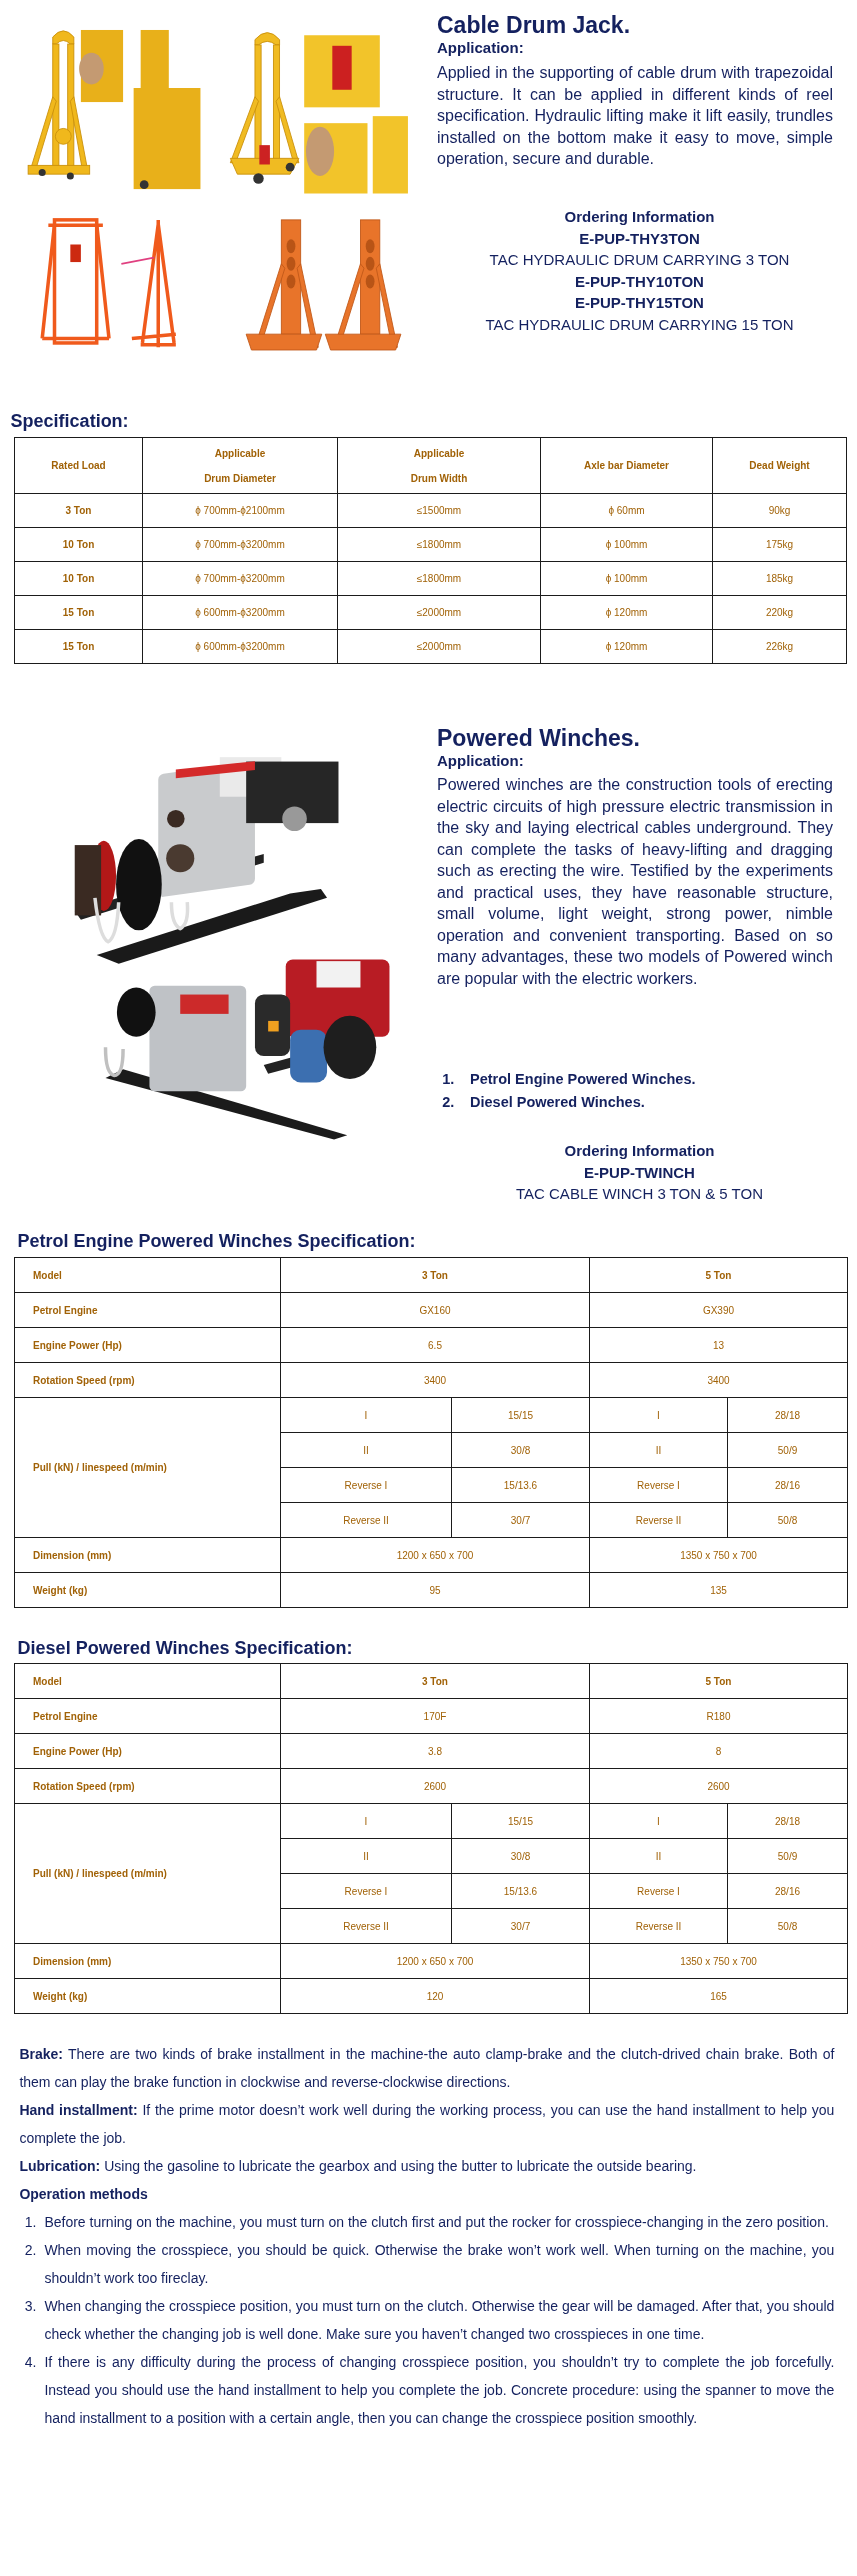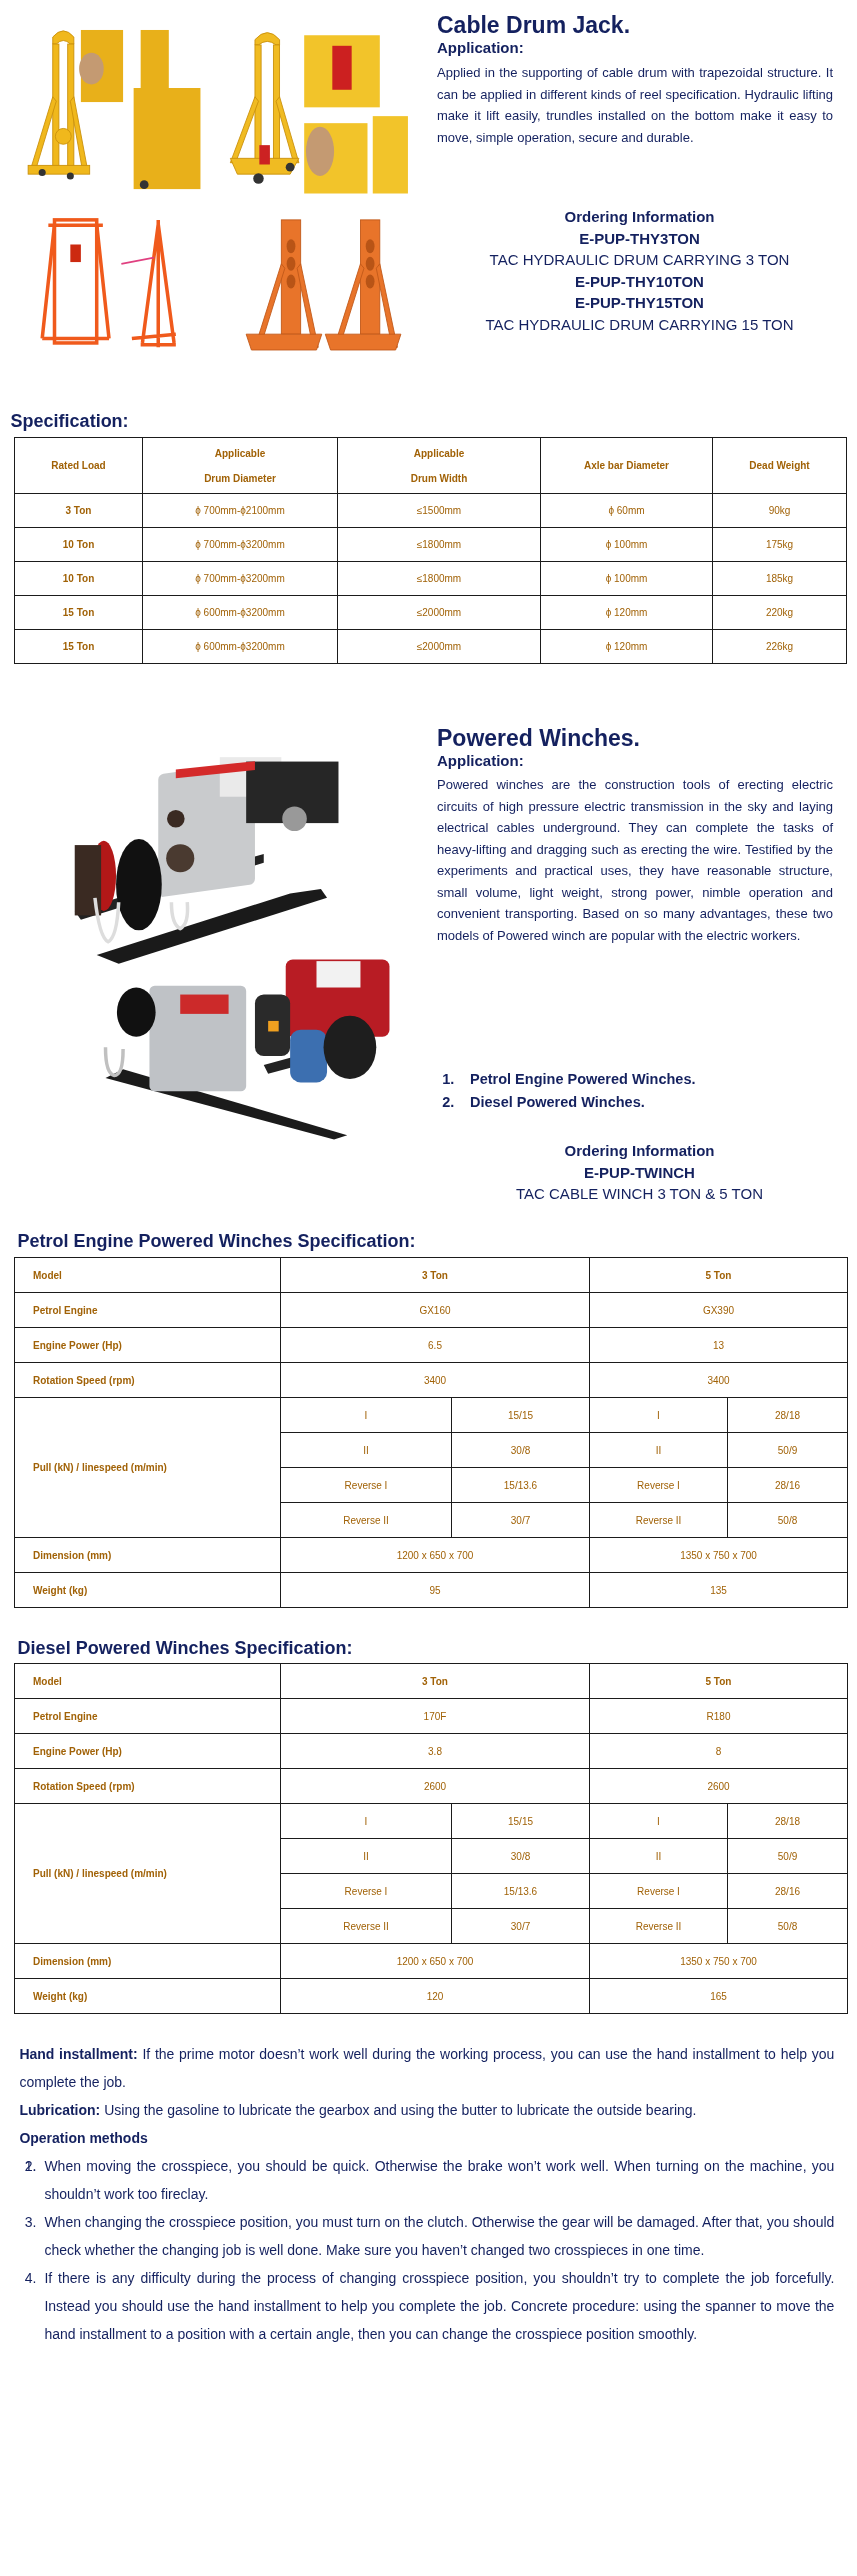--- a/index.html
+++ b/index.html
@@ -4,21 +4,21 @@
 <style>
   * { box-sizing: border-box; margin: 0; padding: 0; }
   body {
     width: 857px; height: 2576px; background: #ffffff;
     font-family: "Liberation Sans", sans-serif; color: #14215f;
     position: relative; overflow: hidden;
   }
   .abs { position: absolute; }
   .title { font-size: 23px; font-weight: bold; }
   .sub { font-size: 15px; font-weight: bold; }
-  .para { font-size: 13px; line-height: 21.5px; text-align: justify; }
+  .para { font-size: 16px; line-height: 21.5px; text-align: justify; }
   .center { text-align: center; font-size: 15px; line-height: 21.5px; }
   .center .b { font-weight: bold; }
   .photo { position: absolute; }
   .sec-label { font-size: 18px; font-weight: bold; }
   table { border-collapse: collapse; position: absolute; font-size: 10px; color: #a16207; }
   td, th { border: 1.3px solid #1b1b1b; }
   .spec th { font-weight: bold; text-align: center; line-height: 25px; }
   .spec td { text-align: center; height: 34px; }
   .spec td.load { font-weight: bold; }
   .wt td { height: 35px; text-align: center; }
@@ -371,23 +371,24 @@
       </tr>
       <tr>
         <td class="lbl">Weight (kg)</td>
         <td colspan="2" class="">120</td>
         <td colspan="2" class="">165</td>
       </tr>
     </tbody>
   </table>
 
 <div class="abs notes" style="left:19.4px;top:2040px;width:815px;">
+  <div><b>Brake:</b><span>  There are two kinds of brake installment in the machine-the auto clamp-brake and the clutch-drived chain brake. Both of them can play the brake function in clockwise and reverse-clockwise directions.</span></div>
   <div><b>Hand installment:</b><span> If the prime motor doesn’t work well during the working process, you can use the hand installment to help you complete the job.</span></div>
   <div><b>Lubrication:</b><span> Using the gasoline to lubricate the gearbox and using the butter to lubricate the outside bearing.</span></div>
   <div><b>Operation methods</b></div>
   <ol class="ops">
-    <li><span class="num">1.</span></li>
+    <li><span class="num">1.</span><span>Before turning on the machine, you must turn on the clutch first and put the rocker for crosspiece-changing in the zero position.</span></li>
     <li><span class="num">2.</span><span>When moving the crosspiece, you should be quick. Otherwise the brake won’t work well. When turning on the machine, you shouldn’t work too fireclay.</span></li>
     <li><span class="num">3.</span><span>When changing the crosspiece position, you must turn on the clutch. Otherwise the gear will be damaged. After that, you should check whether the changing job is well done. Make sure you haven’t changed two crosspieces in one time.</span></li>
     <li><span class="num">4.</span><span>If there is any difficulty during the process of changing crosspiece position, you shouldn’t try to complete the job forcefully. Instead you should use the hand installment to help you complete the job. Concrete procedure: using the spanner to move the hand installment to a position with a certain angle, then you can change the crosspiece position smoothly.</span></li>
   </ol>
 </div>
 
 
 </body></html>

